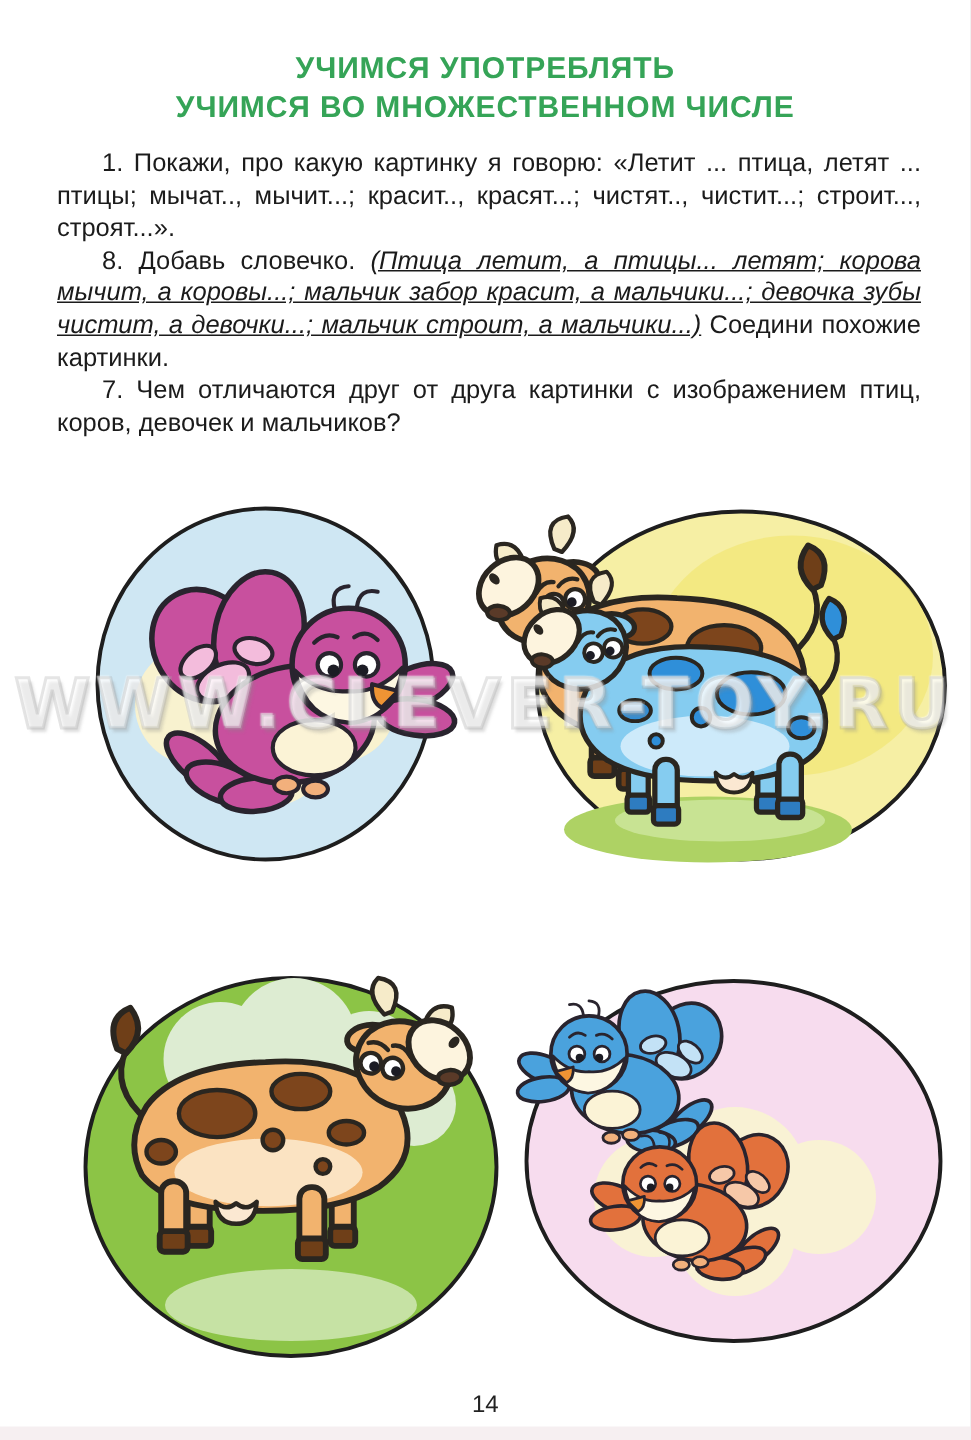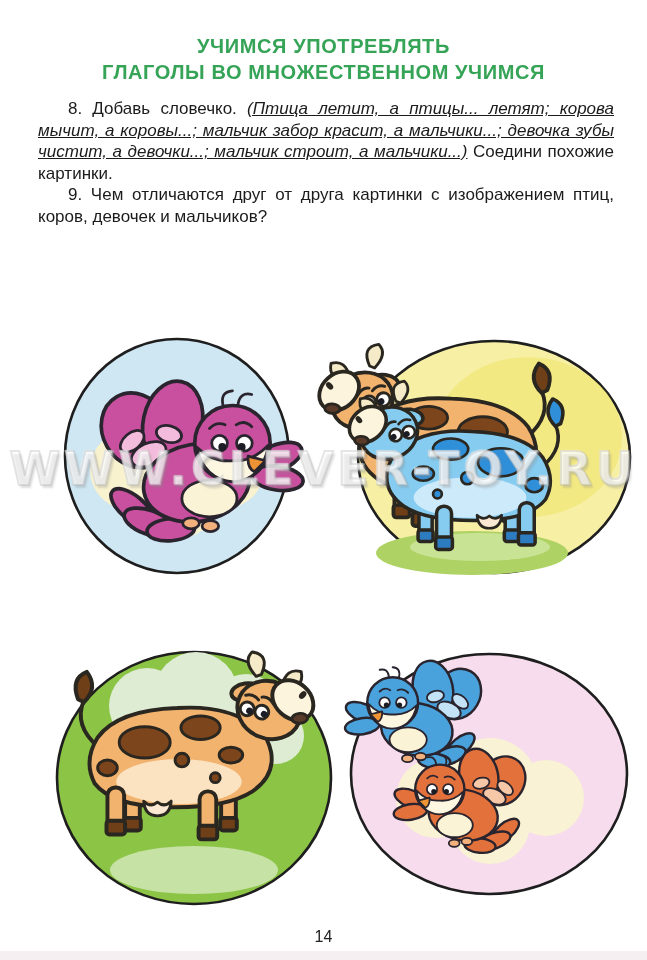--- a/index.html
+++ b/index.html
@@ -127,26 +127,27 @@
         </g>
       </g>
     </symbol>
   </defs>
 </svg>
 
 <div class="page">
 
   <div class="title">
     <span>УЧИМСЯ УПОТРЕБЛЯТЬ</span><br>
-    <span>ГЛАГОЛЫ ВО МНОЖЕСТВЕННОМ УЧИМСЯ</span>
+    <span>УЧИМСЯ ВО МНОЖЕСТВЕННОМ ЧИСЛЕ</span>
   </div>
 
   <div class="body-text">
+    <p><span>1. Покажи, про какую картинку я говорю: «Летит ... птица, летят ... птицы; мычат.., мычит...; красит.., красят...; чистят.., чистит...; строит..., строят...».</span></p>
     <p><span>8. Добавь словечко. </span><i>(Птица летит, а птицы... летят; корова мычит, а коровы...; мальчик забор красит, а мальчики...; девочка зубы чистит, а девочки...; мальчик строит, а мальчики...)</i><span> Соедини похожие картинки.</span></p>
-    <p><span>9. Чем отличаются друг от друга картинки с изображением птиц, коров, девочек и мальчиков?</span></p>
+    <p><span>7. Чем отличаются друг от друга картинки с изображением птиц, коров, девочек и мальчиков?</span></p>
   </div>
 
   <div class="art">
 
     <svg id="svg-bird1" viewBox="0 0 245 252">
       <ellipse cx="119" cy="124" rx="112" ry="117" fill="#cfe7f3" stroke="#1e1e1e" stroke-width="2.6"></ellipse>
       <g fill="#f8f2cf">
         <circle cx="72" cy="138" r="40"></circle>
           <circle cx="120" cy="122" r="48"></circle>
         <circle cx="168" cy="138" r="38"></circle>

